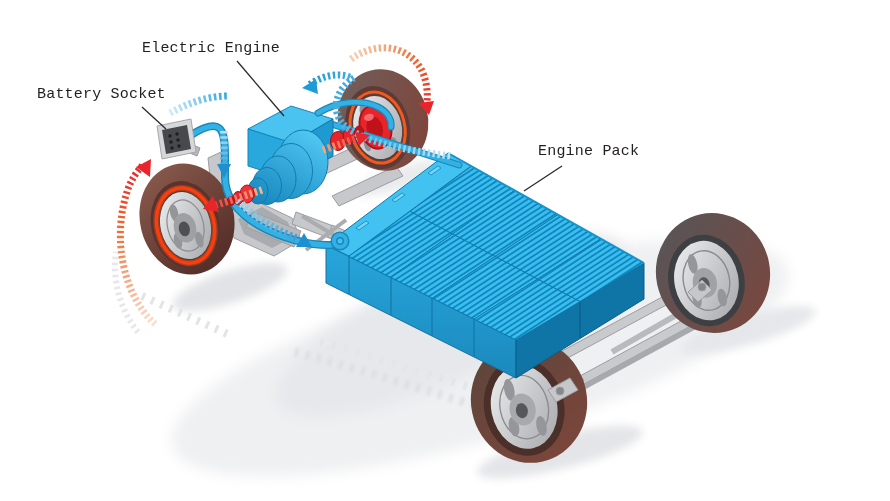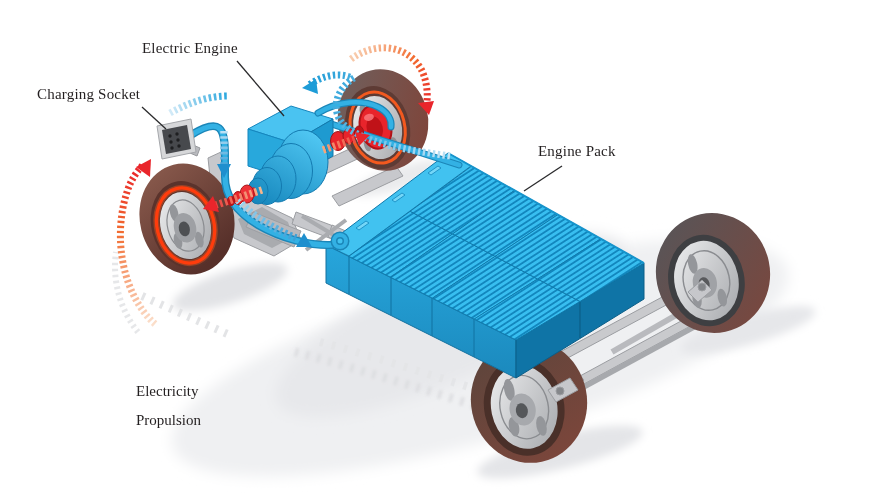--- a/index.html
+++ b/index.html
@@ -1,18 +1,18 @@
 <!DOCTYPE html>
 <html><head>
 <meta charset="utf-8">
 <style>
   html,body { margin:0; padding:0; background:#ffffff; }
   .stage {
     position:relative; width:890px; height:501px; overflow:hidden;
-    background:#ffffff; font-family:Liberation Serif, serif;
+    background:#ffffff; font-family:Liberation Mono, monospace;
   }
   .stage svg.scene { display:block; position:absolute; left:0; top:0; }
   .callout {
     position:absolute; font-size:15px; color:#231F20; letter-spacing:.2px;
     white-space:nowrap;
   }
   .legend { position:absolute; left:75px; top:381px; }
   .legend-row { display:flex; align-items:center; height:21px; margin-bottom:8px; }
   .legend-row svg { display:block; }
   .legend-label { margin-left:9px; font-size:15px; color:#231F20; }
@@ -305,31 +305,17 @@
 </g>
 
 <g stroke="#2A2A2C" stroke-width="1.3">
   <line x1="237" y1="61" x2="284" y2="116"></line>
   <line x1="142" y1="107" x2="166" y2="129"></line>
   <line x1="562" y1="166" x2="524" y2="191"></line>
 </g>
 </svg>
 
 <div class="callout" style="left:142px; top:40px;">Electric Engine</div>
-<div class="callout" style="left:37px; top:86px;">Charging Socket</div>
+<div class="callout" style="left:37px; top:86px;">Battery Socket</div>
 <div class="callout" style="left:538px; top:143px;">Engine Pack</div>
 
-<div class="legend">
-  <div class="legend-row">
-    <svg width="52" height="12">
-      <line x1="1" y1="6" x2="51" y2="6" stroke="url(#lgB)" stroke-width="11" stroke-dasharray="2.2 1.8"></line>
-    </svg>
-    <span class="legend-label">Electricity</span>
-  </div>
-  <div class="legend-row">
-    <svg width="52" height="12">
-      <line x1="1" y1="6" x2="51" y2="6" stroke="url(#lgR)" stroke-width="11" stroke-dasharray="2.2 1.8"></line>
-    </svg>
-    <span class="legend-label">Propulsion</span>
-  </div>
+
 </div>
 
-</div>
-
 </body></html>

